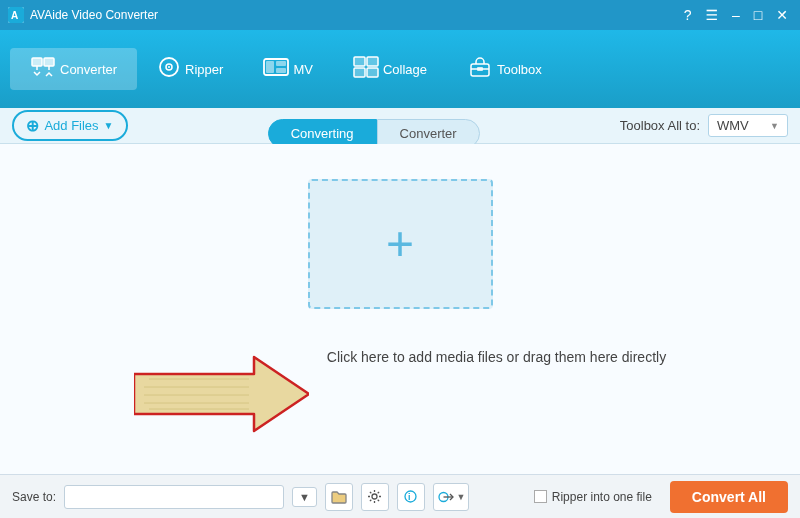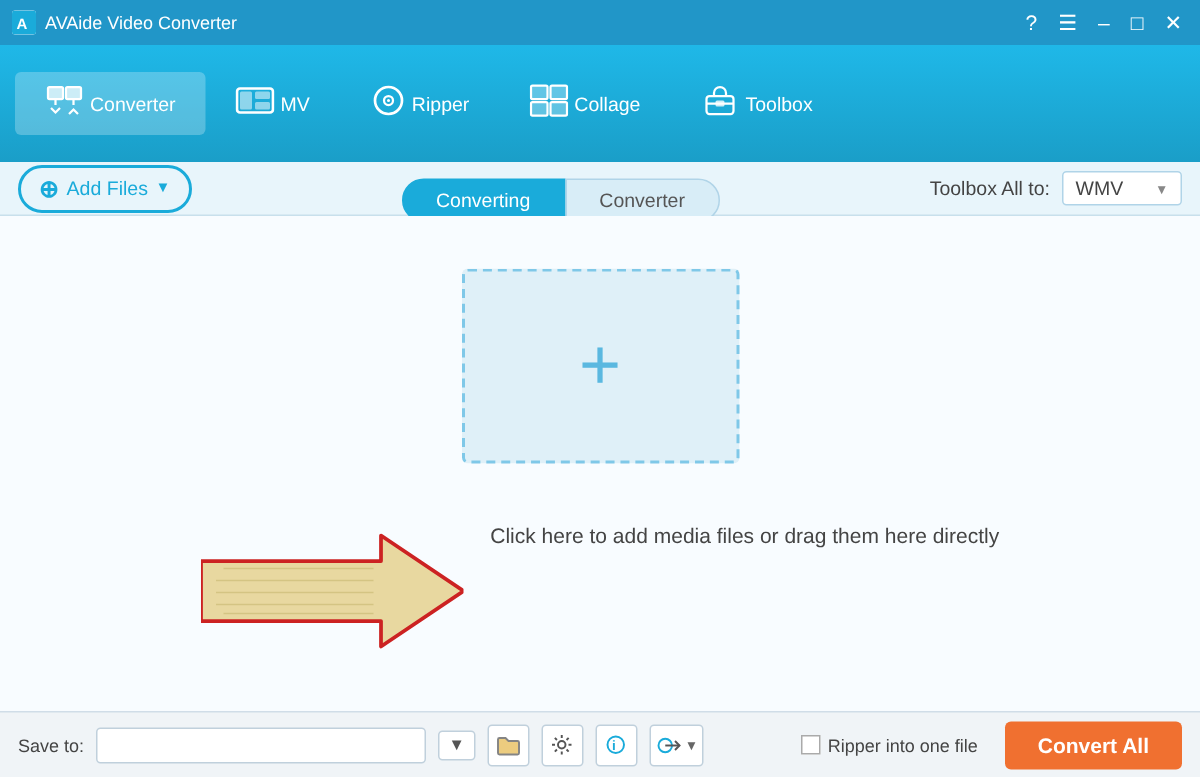--- a/index.html
+++ b/index.html
@@ -267,38 +267,38 @@
         <line x1="7" y1="10" x2="7" y2="14" stroke="white" stroke-width="1.5"></line>
         <line x1="19" y1="10" x2="19" y2="14" stroke="white" stroke-width="1.5"></line>
         <polyline points="4,16 7,19 10,16" stroke="white" stroke-width="1.5" fill="none"></polyline>
         <polyline points="16,20 19,17 22,20" stroke="white" stroke-width="1.5" fill="none"></polyline>
       </svg>
     </span>
     <span>Converter</span>
   </div>
   <div class="toolbar-item">
     <span class="toolbar-icon">
+      <svg width="24" height="24" viewBox="0 0 24 24">
+        <circle cx="12" cy="12" r="9" stroke="white" stroke-width="1.8" fill="none"></circle>
+        <circle cx="12" cy="12" r="3" stroke="white" stroke-width="1.5" fill="none"></circle>
+        <circle cx="12" cy="12" r="1" fill="white"></circle>
+      </svg>
+    </span>
+    <span>Ripper</span>
+  </div>
+  <div class="toolbar-item">
+    <span class="toolbar-icon">
       <svg width="26" height="22" viewBox="0 0 26 22">
         <rect x="1" y="3" width="24" height="16" rx="2" stroke="white" stroke-width="1.8" fill="none"></rect>
         <rect x="3" y="5" width="8" height="12" rx="1" fill="rgba(255,255,255,0.5)"></rect>
         <rect x="13" y="5" width="10" height="5" rx="1" fill="rgba(255,255,255,0.5)"></rect>
         <rect x="13" y="12" width="10" height="5" rx="1" fill="rgba(255,255,255,0.5)"></rect>
       </svg>
     </span>
     <span>MV</span>
-  </div>
-  <div class="toolbar-item">
-    <span class="toolbar-icon">
-      <svg width="24" height="24" viewBox="0 0 24 24">
-        <circle cx="12" cy="12" r="9" stroke="white" stroke-width="1.8" fill="none"></circle>
-        <circle cx="12" cy="12" r="3" stroke="white" stroke-width="1.5" fill="none"></circle>
-        <circle cx="12" cy="12" r="1" fill="white"></circle>
-      </svg>
-    </span>
-    <span>Ripper</span>
   </div>
   <div class="toolbar-item">
     <span class="toolbar-icon">
       <svg width="26" height="22" viewBox="0 0 26 22">
         <rect x="1" y="1" width="11" height="9" rx="1" stroke="white" stroke-width="1.5" fill="rgba(255,255,255,0.3)"></rect>
         <rect x="14" y="1" width="11" height="9" rx="1" stroke="white" stroke-width="1.5" fill="rgba(255,255,255,0.3)"></rect>
         <rect x="1" y="12" width="11" height="9" rx="1" stroke="white" stroke-width="1.5" fill="rgba(255,255,255,0.3)"></rect>
         <rect x="14" y="12" width="11" height="9" rx="1" stroke="white" stroke-width="1.5" fill="rgba(255,255,255,0.3)"></rect>
       </svg>
     </span>

